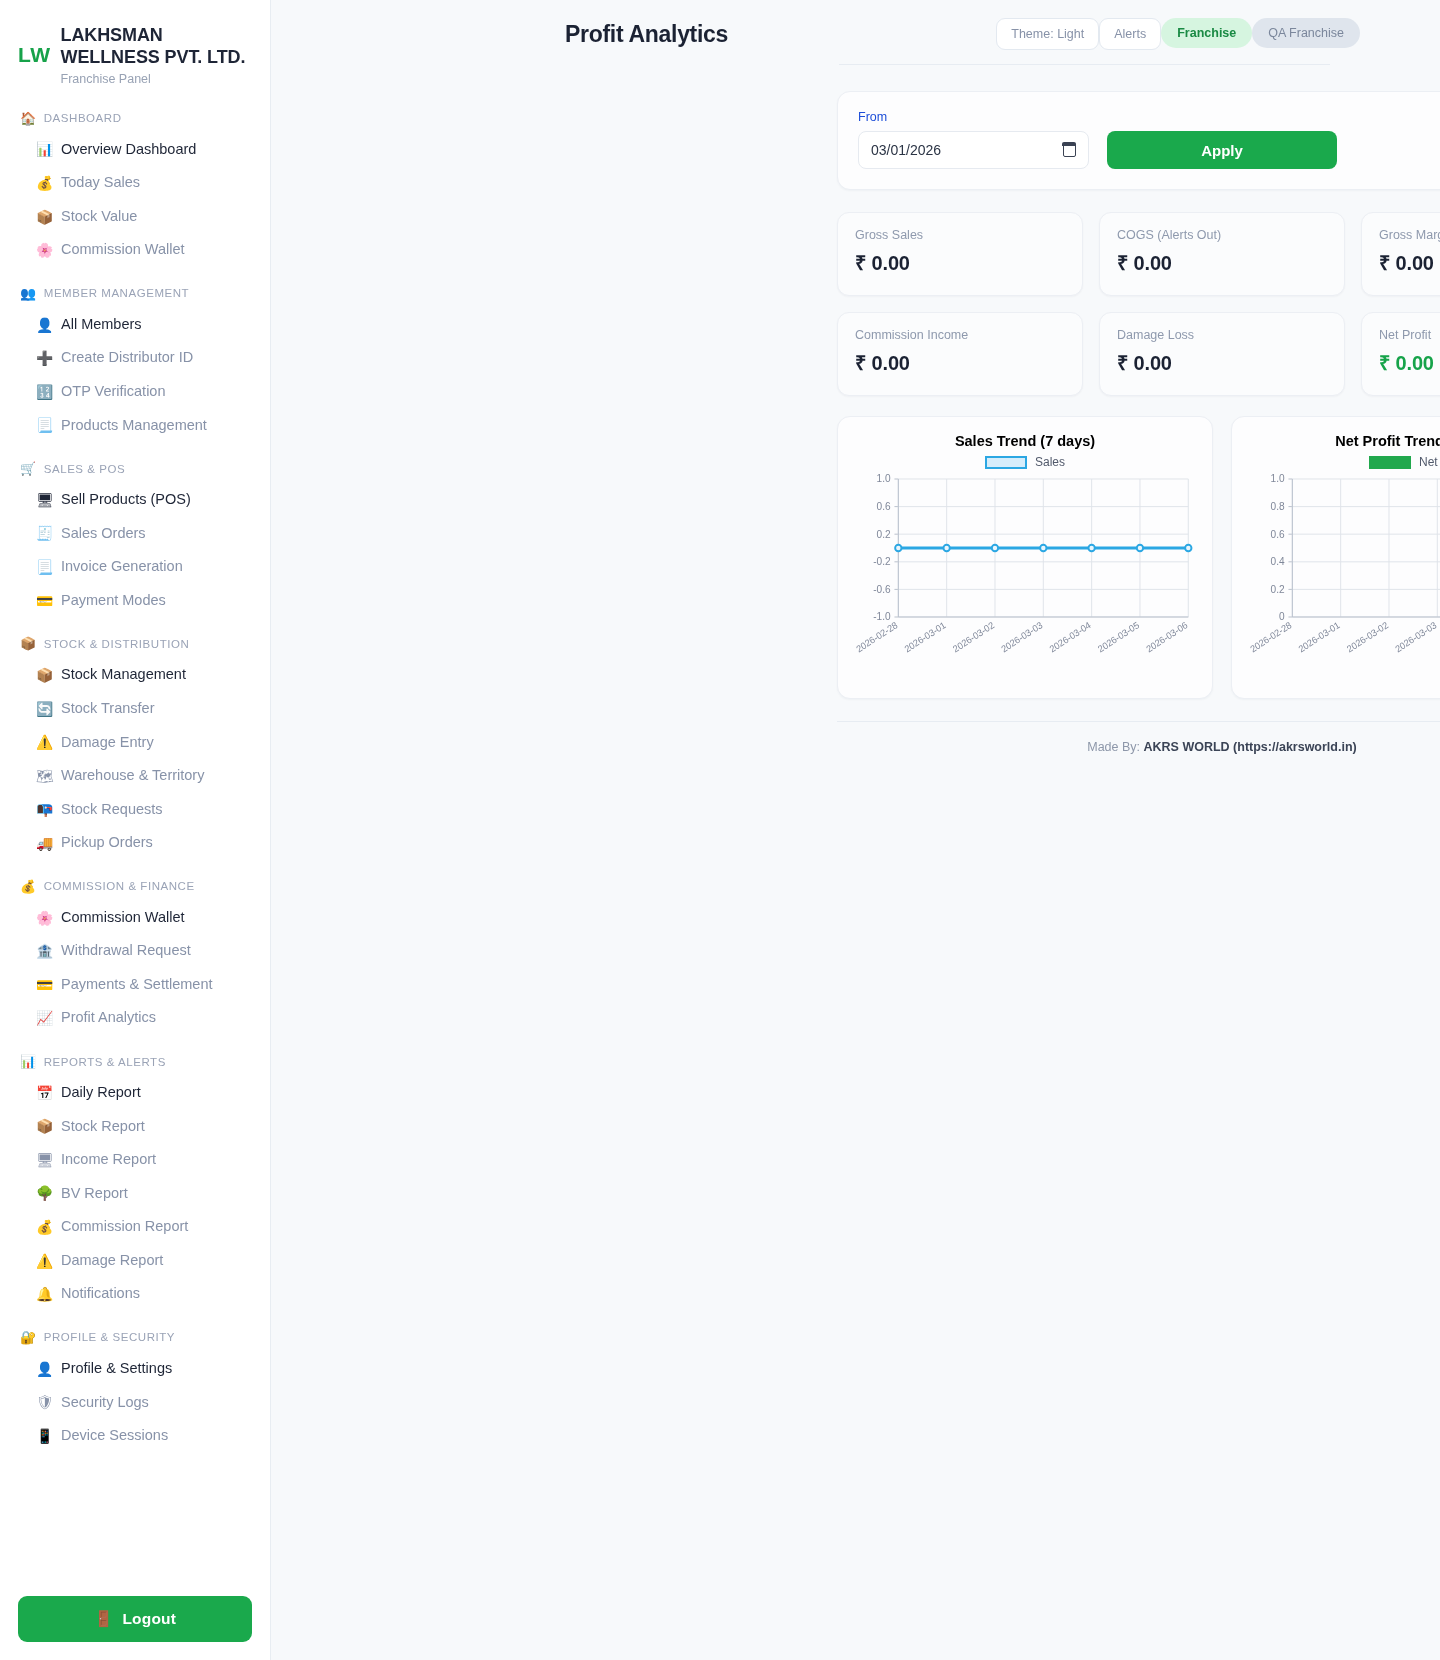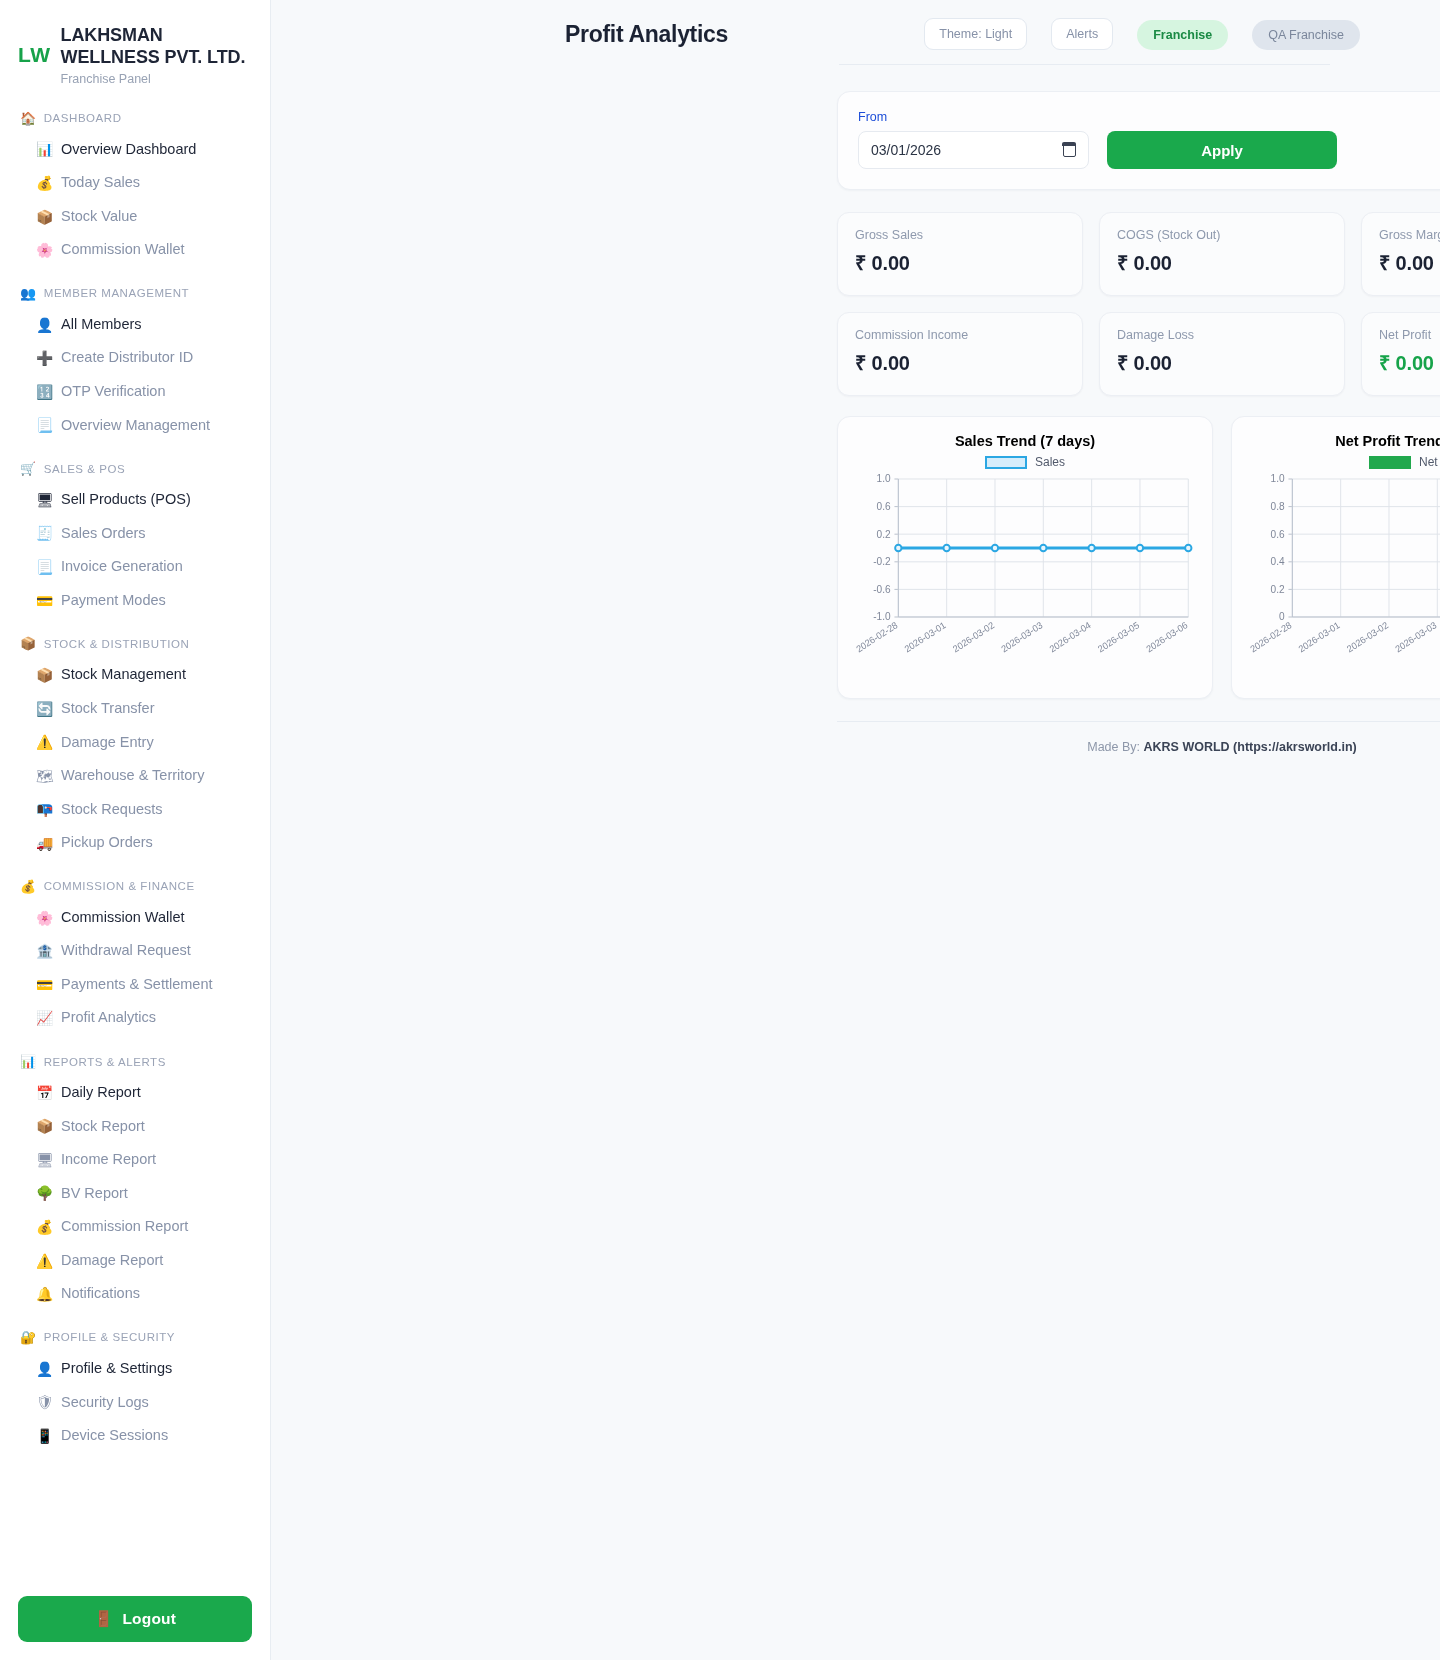--- a/index.html
+++ b/index.html
@@ -114,21 +114,21 @@
     align-items: center;
     justify-content: space-between;
     padding: 18px 80px 14px 294px;
   }
   .page-title {
     font-size: 23px;
     font-weight: 700;
     color: #1b2233;
     letter-spacing: -0.3px;
   }
-  .top-actions { display: flex; align-items: flex-end; gap: 24px; }
+  .top-actions { display: flex; align-items: flex-start; gap: 0; }
   .chip {
     font-size: 12.5px;
     padding: 8px 14px;
     border-radius: 9px;
     border: 1px solid #e3e9f0;
     background: #ffffff;
     color: #8792a8;
     cursor: pointer;
     white-space: nowrap;
     font-family: "Liberation Sans", sans-serif;
@@ -321,21 +321,21 @@
           <div class="nav-item">
             <span class="emoji">➕</span>
             <span>Create Distributor ID</span>
           </div>
           <div class="nav-item">
             <span class="emoji">🔢</span>
             <span>OTP Verification</span>
           </div>
           <div class="nav-item">
             <span class="emoji">📃</span>
-            <span>Overview Management</span>
+            <span>Products Management</span>
           </div>
         </div>
         <div class="nav-group">
           <div class="nav-section">
             <span class="emoji">🛒</span>
             <span>SALES &amp; POS</span>
           </div>
           <div class="nav-item active">
             <span class="emoji">🖥</span>
             <span>Sell Products (POS)</span>
@@ -495,21 +495,21 @@
             <button class="apply-btn">Apply</button>
           </div>
         </section>
 
         <section class="kpi-grid" id="kpi-grid">
             <div class="kpi">
               <div class="kpi-label">Gross Sales</div>
               <div class="kpi-value">₹ 0.00</div>
             </div>
             <div class="kpi">
-              <div class="kpi-label">COGS (Stock Out)</div>
+              <div class="kpi-label">COGS (Alerts Out)</div>
               <div class="kpi-value">₹ 0.00</div>
             </div>
             <div class="kpi">
               <div class="kpi-label">Gross Margin</div>
               <div class="kpi-value">₹ 0.00</div>
             </div>
             <div class="kpi">
               <div class="kpi-label">Commission Income</div>
               <div class="kpi-value">₹ 0.00</div>
             </div>

